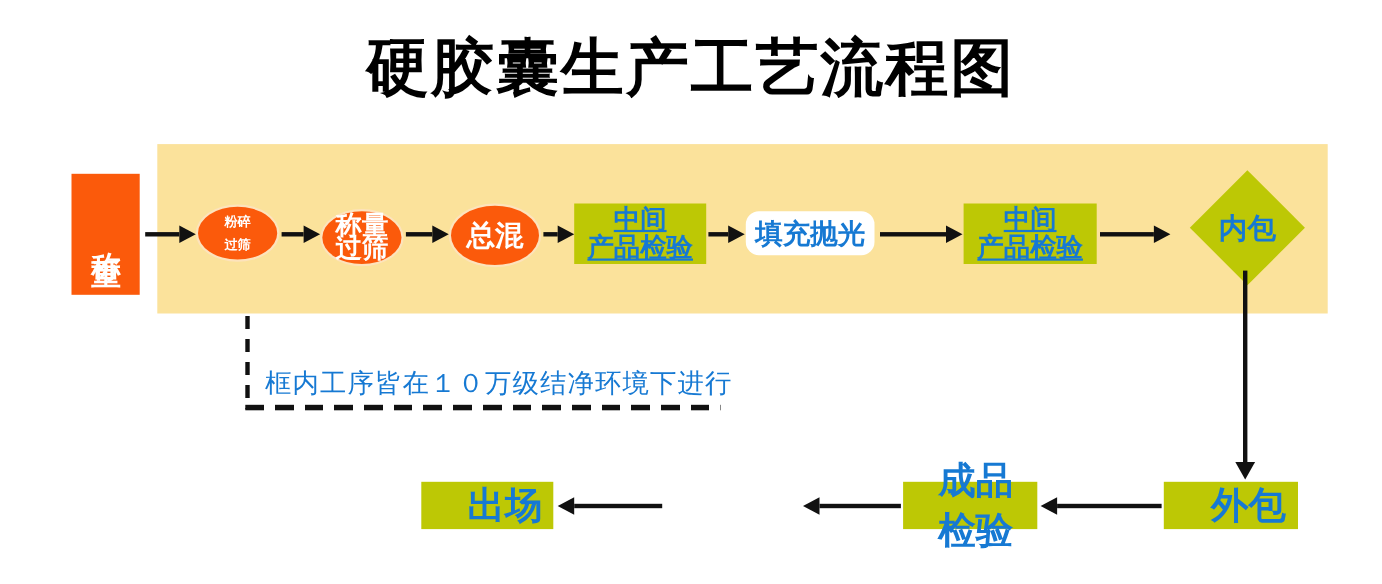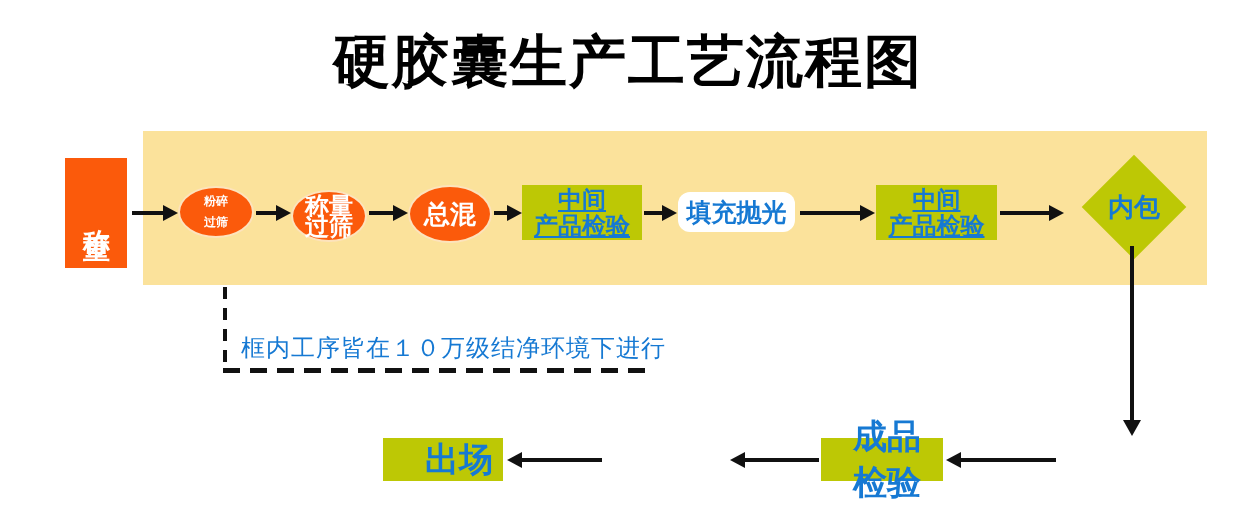--- a/index.html
+++ b/index.html
@@ -165,20 +165,23 @@
 
   <div class="arrow down a8">
       <i class="shaft"></i>
       <i class="head-d"></i>
     </div>
 
   <div class="vdash"></div>
   <div class="hdash"></div>
   <div class="note">框内工序皆在１０万级结净环境下进行</div>
 
+  <div class="node bbox n-outerpack">
+    <span>外包</span>
+  </div>
 
   <div class="arrow b1">
       <i class="head-l"></i>
       <i class="shaft"></i>
     </div>
 
   <div class="node bbox n-fininsp">
     <span>成品检验</span>
   </div>
 

